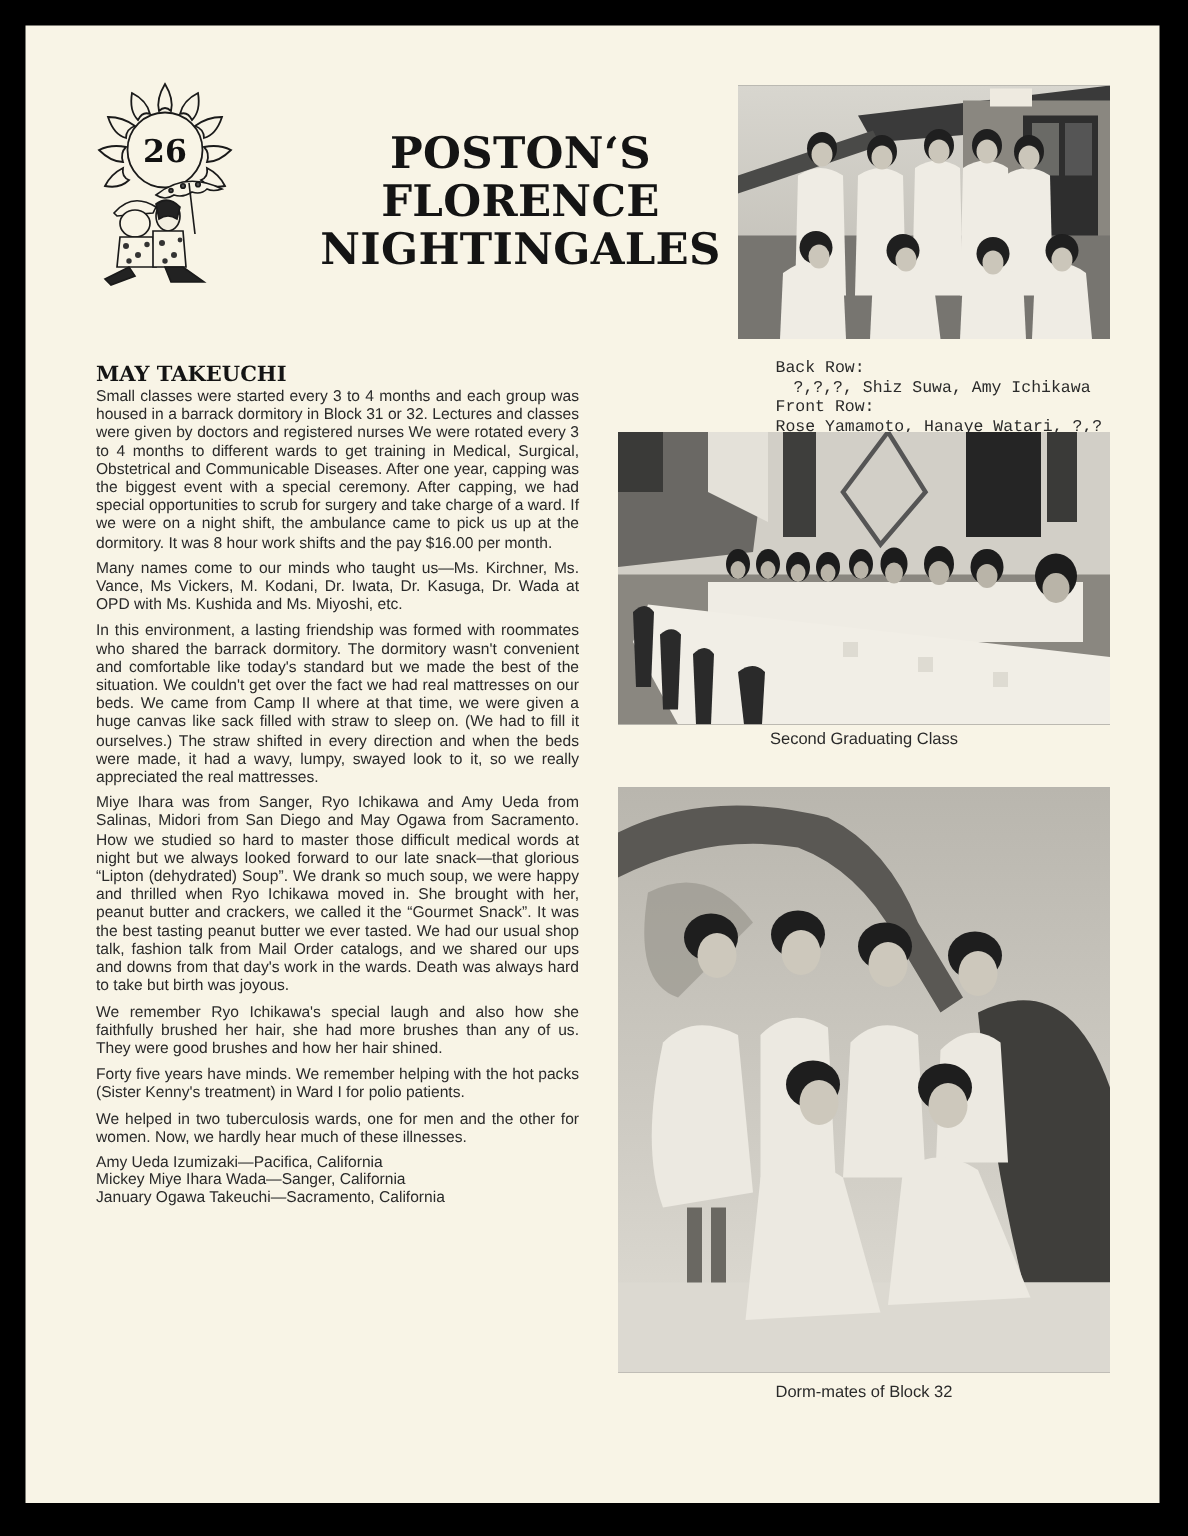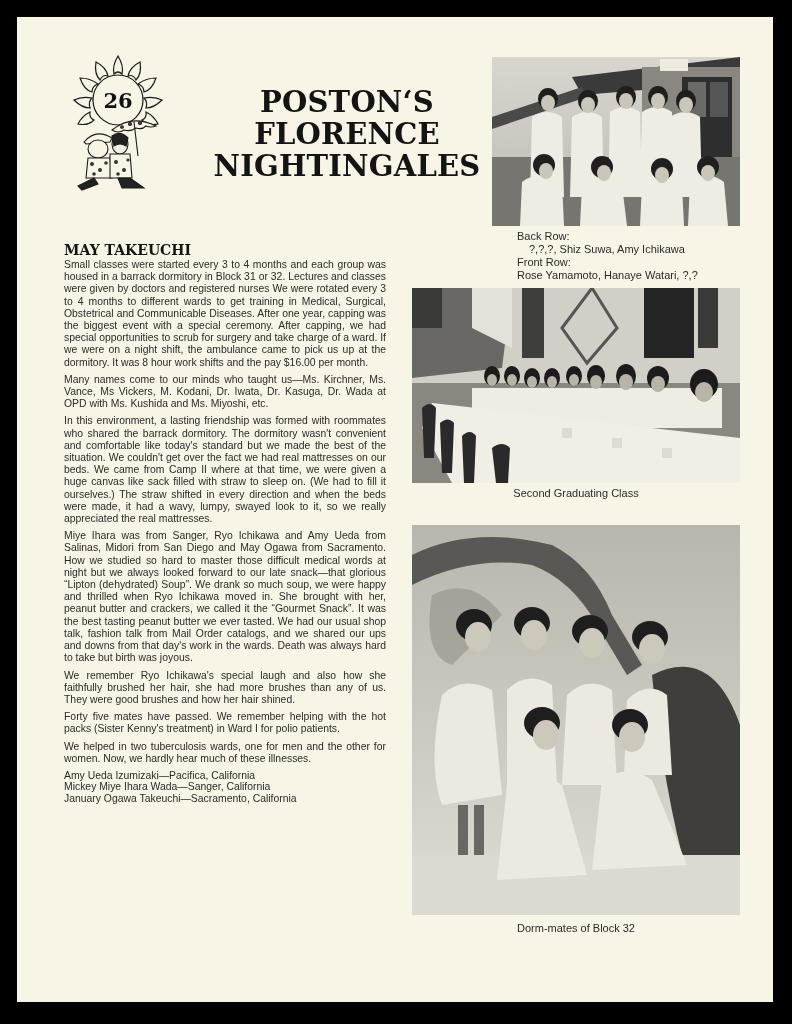--- a/index.html
+++ b/index.html
@@ -4,21 +4,21 @@
 <style>
   html, body { margin: 0; padding: 0; }
   body {
     width: 792px; height: 1024px; background: #000; position: relative; overflow: hidden;
     font-family: "DejaVu Serif", serif;
   }
   .page {
     position: absolute; left: 17px; top: 17px; width: 756px; height: 985px;
     background: #f8f4e6;
   }
-  .emblem { position: absolute; left: 70px; top: 52px; width: 96px; height: 140px; text-align: center; }
+  .emblem { position: absolute; left: 62px; top: 52px; width: 96px; height: 140px; text-align: center; }
   .title {
     position: absolute; left: 195px; top: 86px; width: 280px; text-align: center;
     font-family: "DejaVu Serif", serif; font-weight: bold; font-size: 29px; line-height: 32px;
     color: #141414; letter-spacing: 0.2px; margin-left: 12px;
   }
   .title div { white-space: nowrap; }
   .article {
     position: absolute; left: 64px; top: 242px; width: 322px;
     font-family: "Liberation Sans", sans-serif; font-size: 10.4px; line-height: 12.2px; color: #2a2a2a;
   }
@@ -95,21 +95,21 @@
   <div>NIGHTINGALES</div>
 </div>
 
 <div class="article">
   <div class="byline">MAY TAKEUCHI</div>
   <p>Small classes were started every 3 to 4 months and each group was housed in a barrack dormitory in Block 31 or 32. Lectures and classes were given by doctors and registered nurses We were rotated every 3 to 4 months to different wards to get training in Medical, Surgical, Obstetrical and Communicable Diseases. After one year, capping was the biggest event with a special ceremony. After capping, we had special opportunities to scrub for surgery and take charge of a ward. If we were on a night shift, the ambulance came to pick us up at the dormitory. It was 8 hour work shifts and the pay $16.00 per month.</p>
   <p>Many names come to our minds who taught us—Ms. Kirchner, Ms. Vance, Ms Vickers, M. Kodani, Dr. Iwata, Dr. Kasuga, Dr. Wada at OPD with Ms. Kushida and Ms. Miyoshi, etc.</p>
   <p>In this environment, a lasting friendship was formed with roommates who shared the barrack dormitory. The dormitory wasn't convenient and comfortable like today's standard but we made the best of the situation. We couldn't get over the fact we had real mattresses on our beds. We came from Camp II where at that time, we were given a huge canvas like sack filled with straw to sleep on. (We had to fill it ourselves.) The straw shifted in every direction and when the beds were made, it had a wavy, lumpy, swayed look to it, so we really appreciated the real mattresses.</p>
   <p>Miye Ihara was from Sanger, Ryo Ichikawa and Amy Ueda from Salinas, Midori from San Diego and May Ogawa from Sacramento. How we studied so hard to master those difficult medical words at night but we always looked forward to our late snack—that glorious “Lipton (dehydrated) Soup”. We drank so much soup, we were happy and thrilled when Ryo Ichikawa moved in. She brought with her, peanut butter and crackers, we called it the “Gourmet Snack”. It was the best tasting peanut butter we ever tasted. We had our usual shop talk, fashion talk from Mail Order catalogs, and we shared our ups and downs from that day's work in the wards. Death was always hard to take but birth was joyous.</p>
   <p>We remember Ryo Ichikawa's special laugh and also how she faithfully brushed her hair, she had more brushes than any of us. They were good brushes and how her hair shined.</p>
-  <p>Forty five mates have passed. We remember helping with the hot packs (Sister Kenny's treatment) in Ward I for polio patients.</p>
+  <p>Forty five years have minds. We remember helping with the hot packs (Sister Kenny's treatment) in Ward I for polio patients.</p>
   <p>We helped in two tuberculosis wards, one for men and the other for women. Now, we hardly hear much of these illnesses.</p>
   <div class="sig">Amy Ueda Izumizaki—Pacifica, California</div>
   <div class="sig">Mickey Miye Ihara Wada—Sanger, California</div>
   <div class="sig">January Ogawa Takeuchi—Sacramento, California</div>
 </div>
 
 <div class="photo" style="left:492px; top:57px; width:248px; height:169px;">
   <svg width="248" height="169" viewBox="0 0 248 169">
     <defs>
       <linearGradient id="sky1" x1="0" y1="0" x2="0" y2="1">
@@ -154,21 +154,21 @@
       <ellipse cx="134" cy="44" rx="7" ry="8"></ellipse>
         <ellipse cx="166" cy="44" rx="7" ry="8"></ellipse>
       <ellipse cx="194" cy="48" rx="7" ry="8"></ellipse>
       <ellipse cx="54" cy="114" rx="7" ry="8"></ellipse>
         <ellipse cx="112" cy="116" rx="7" ry="8"></ellipse>
       <ellipse cx="170" cy="118" rx="7" ry="8"></ellipse>
         <ellipse cx="216" cy="116" rx="7" ry="8"></ellipse>
     </g>
   </svg>
 </div>
-<div class="caption" style="left:517px; top:230px; width:230px;">
+<div class="caption" style="left:517px; top:240px; width:230px;font-family:Liberation Mono, monospace;">
   <div>Back Row:</div>
   <div style="padding-left:12px;">?,?,?, Shiz Suwa, Amy Ichikawa</div>
   <div>Front Row:</div>
   <div>Rose Yamamoto, Hanaye Watari, ?,?</div>
 </div>
 
 <div class="photo" style="left:412px; top:288px; width:328px; height:195px;">
   <svg width="328" height="195" viewBox="0 0 328 195">
     <rect width="328" height="195" fill="#d2cfc7"></rect>
     <polygon points="0,0 100,0 90,80 0,90" fill="#6a6864"></polygon>

